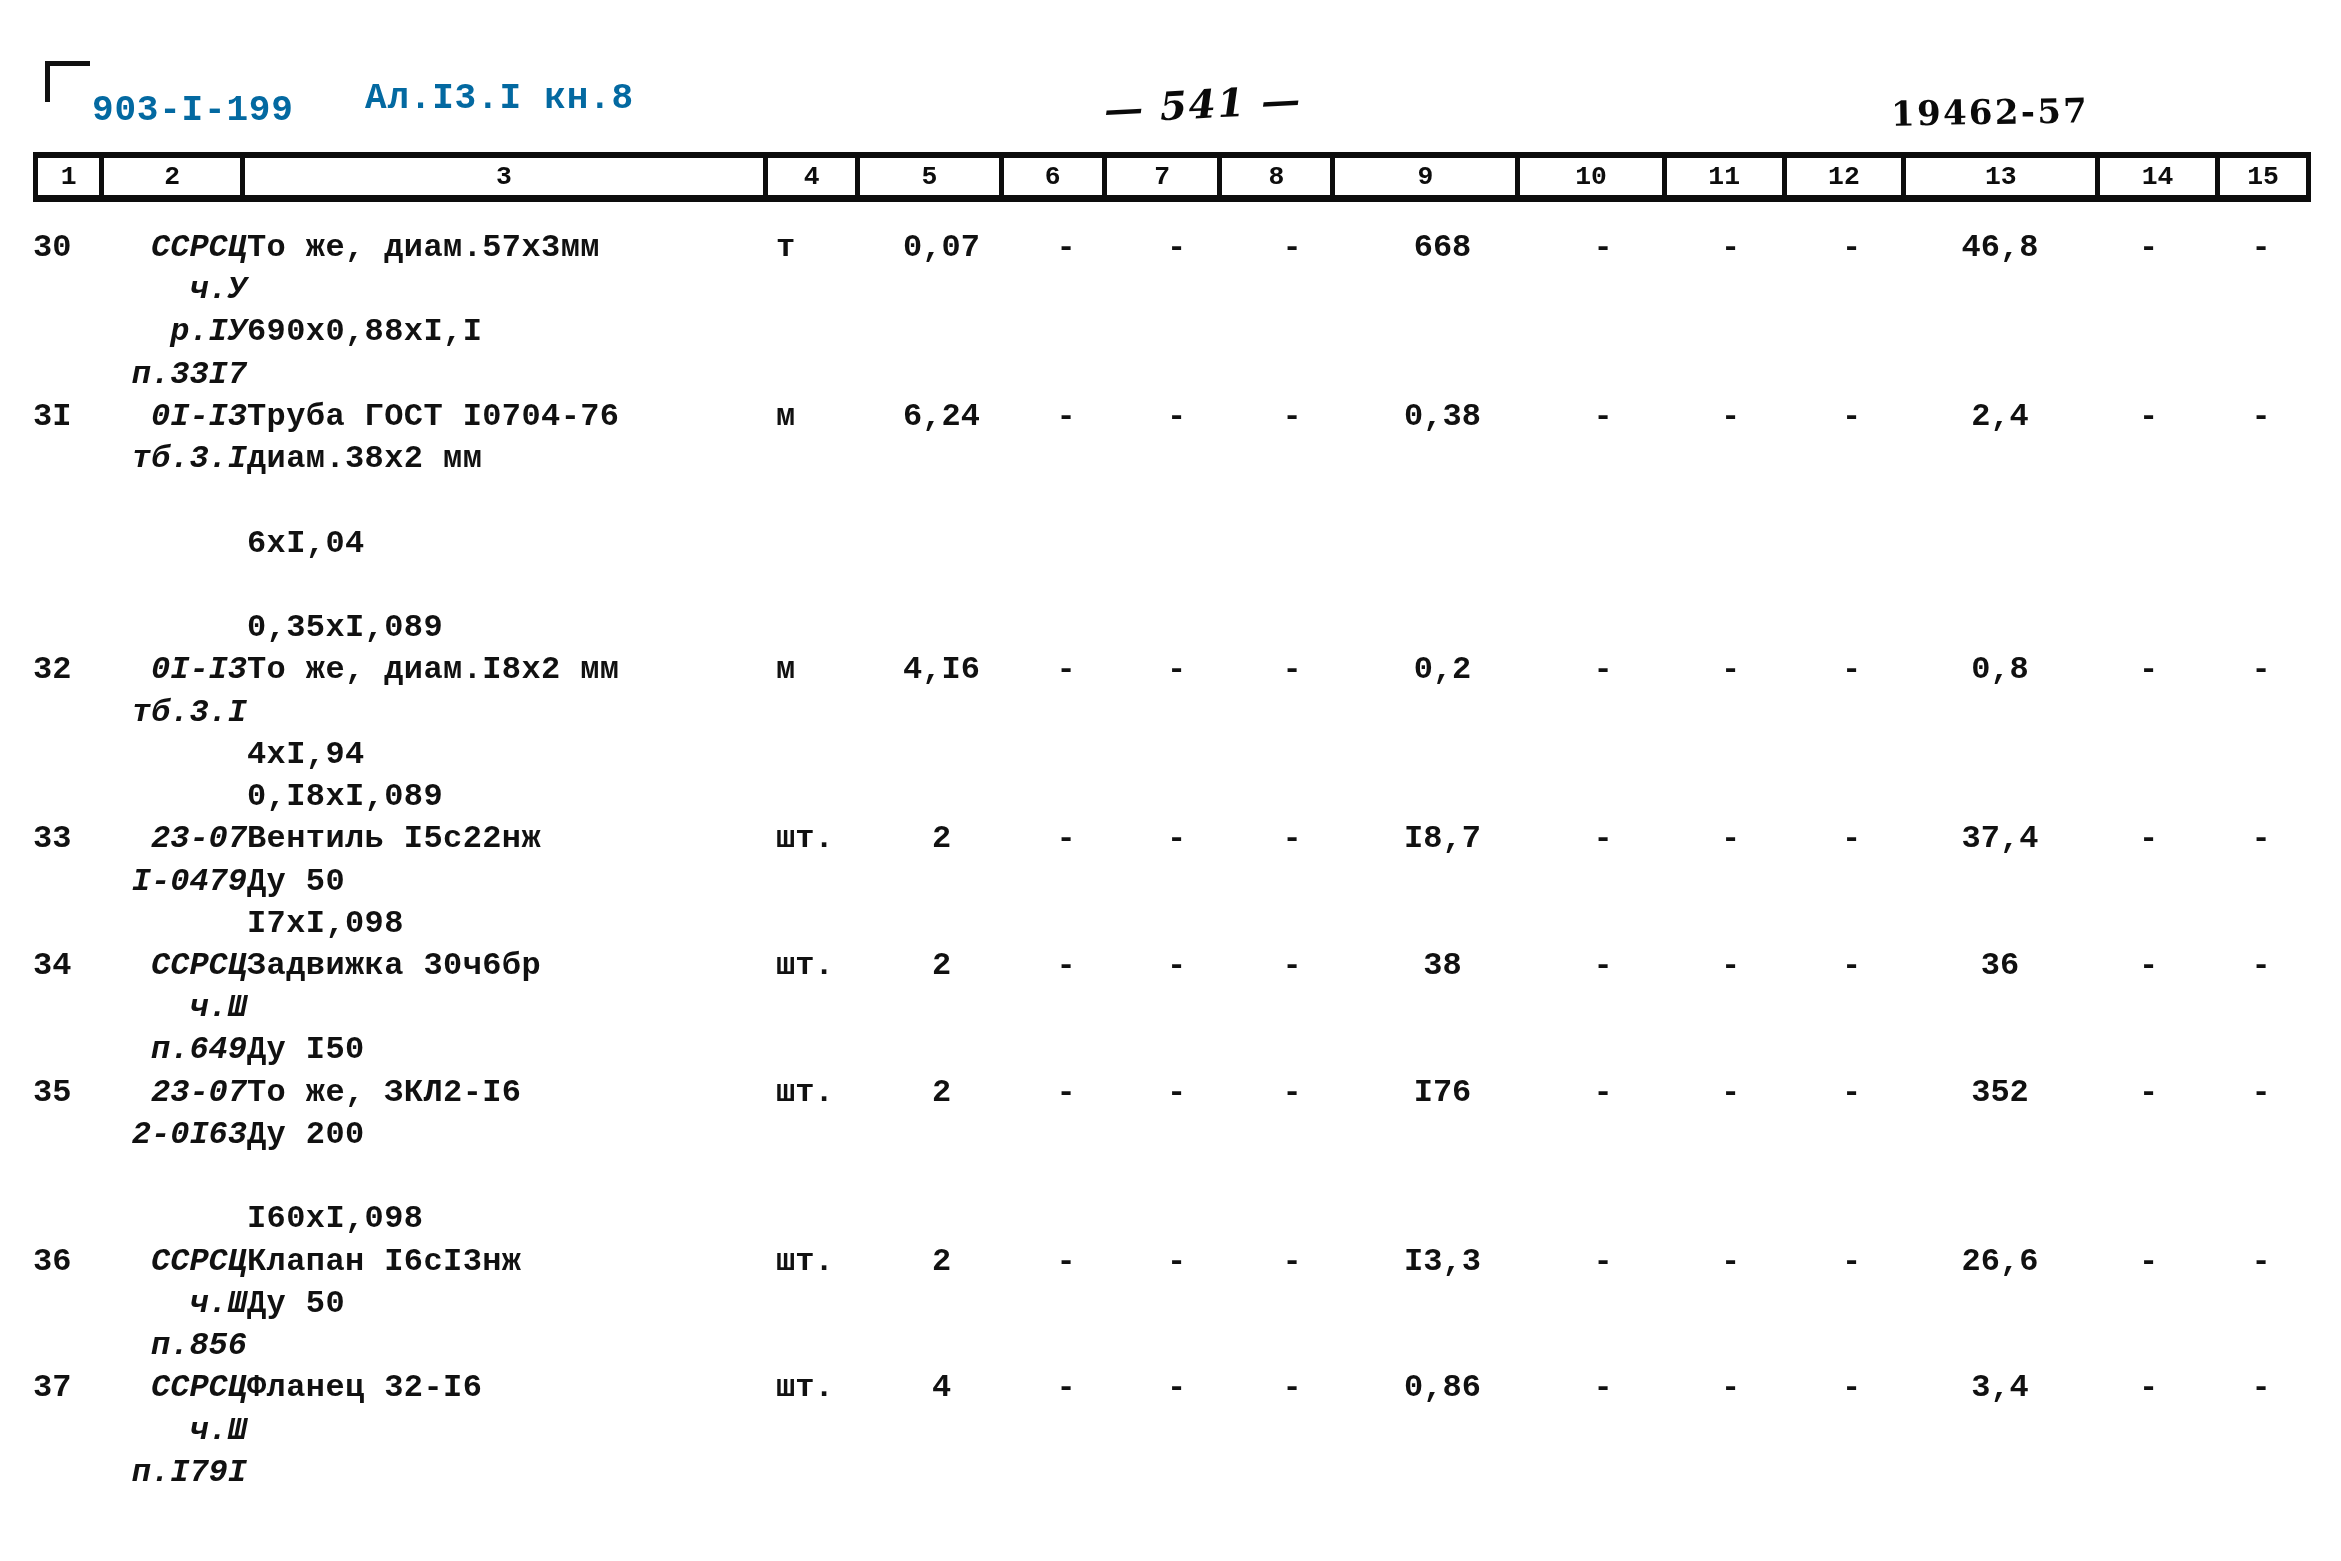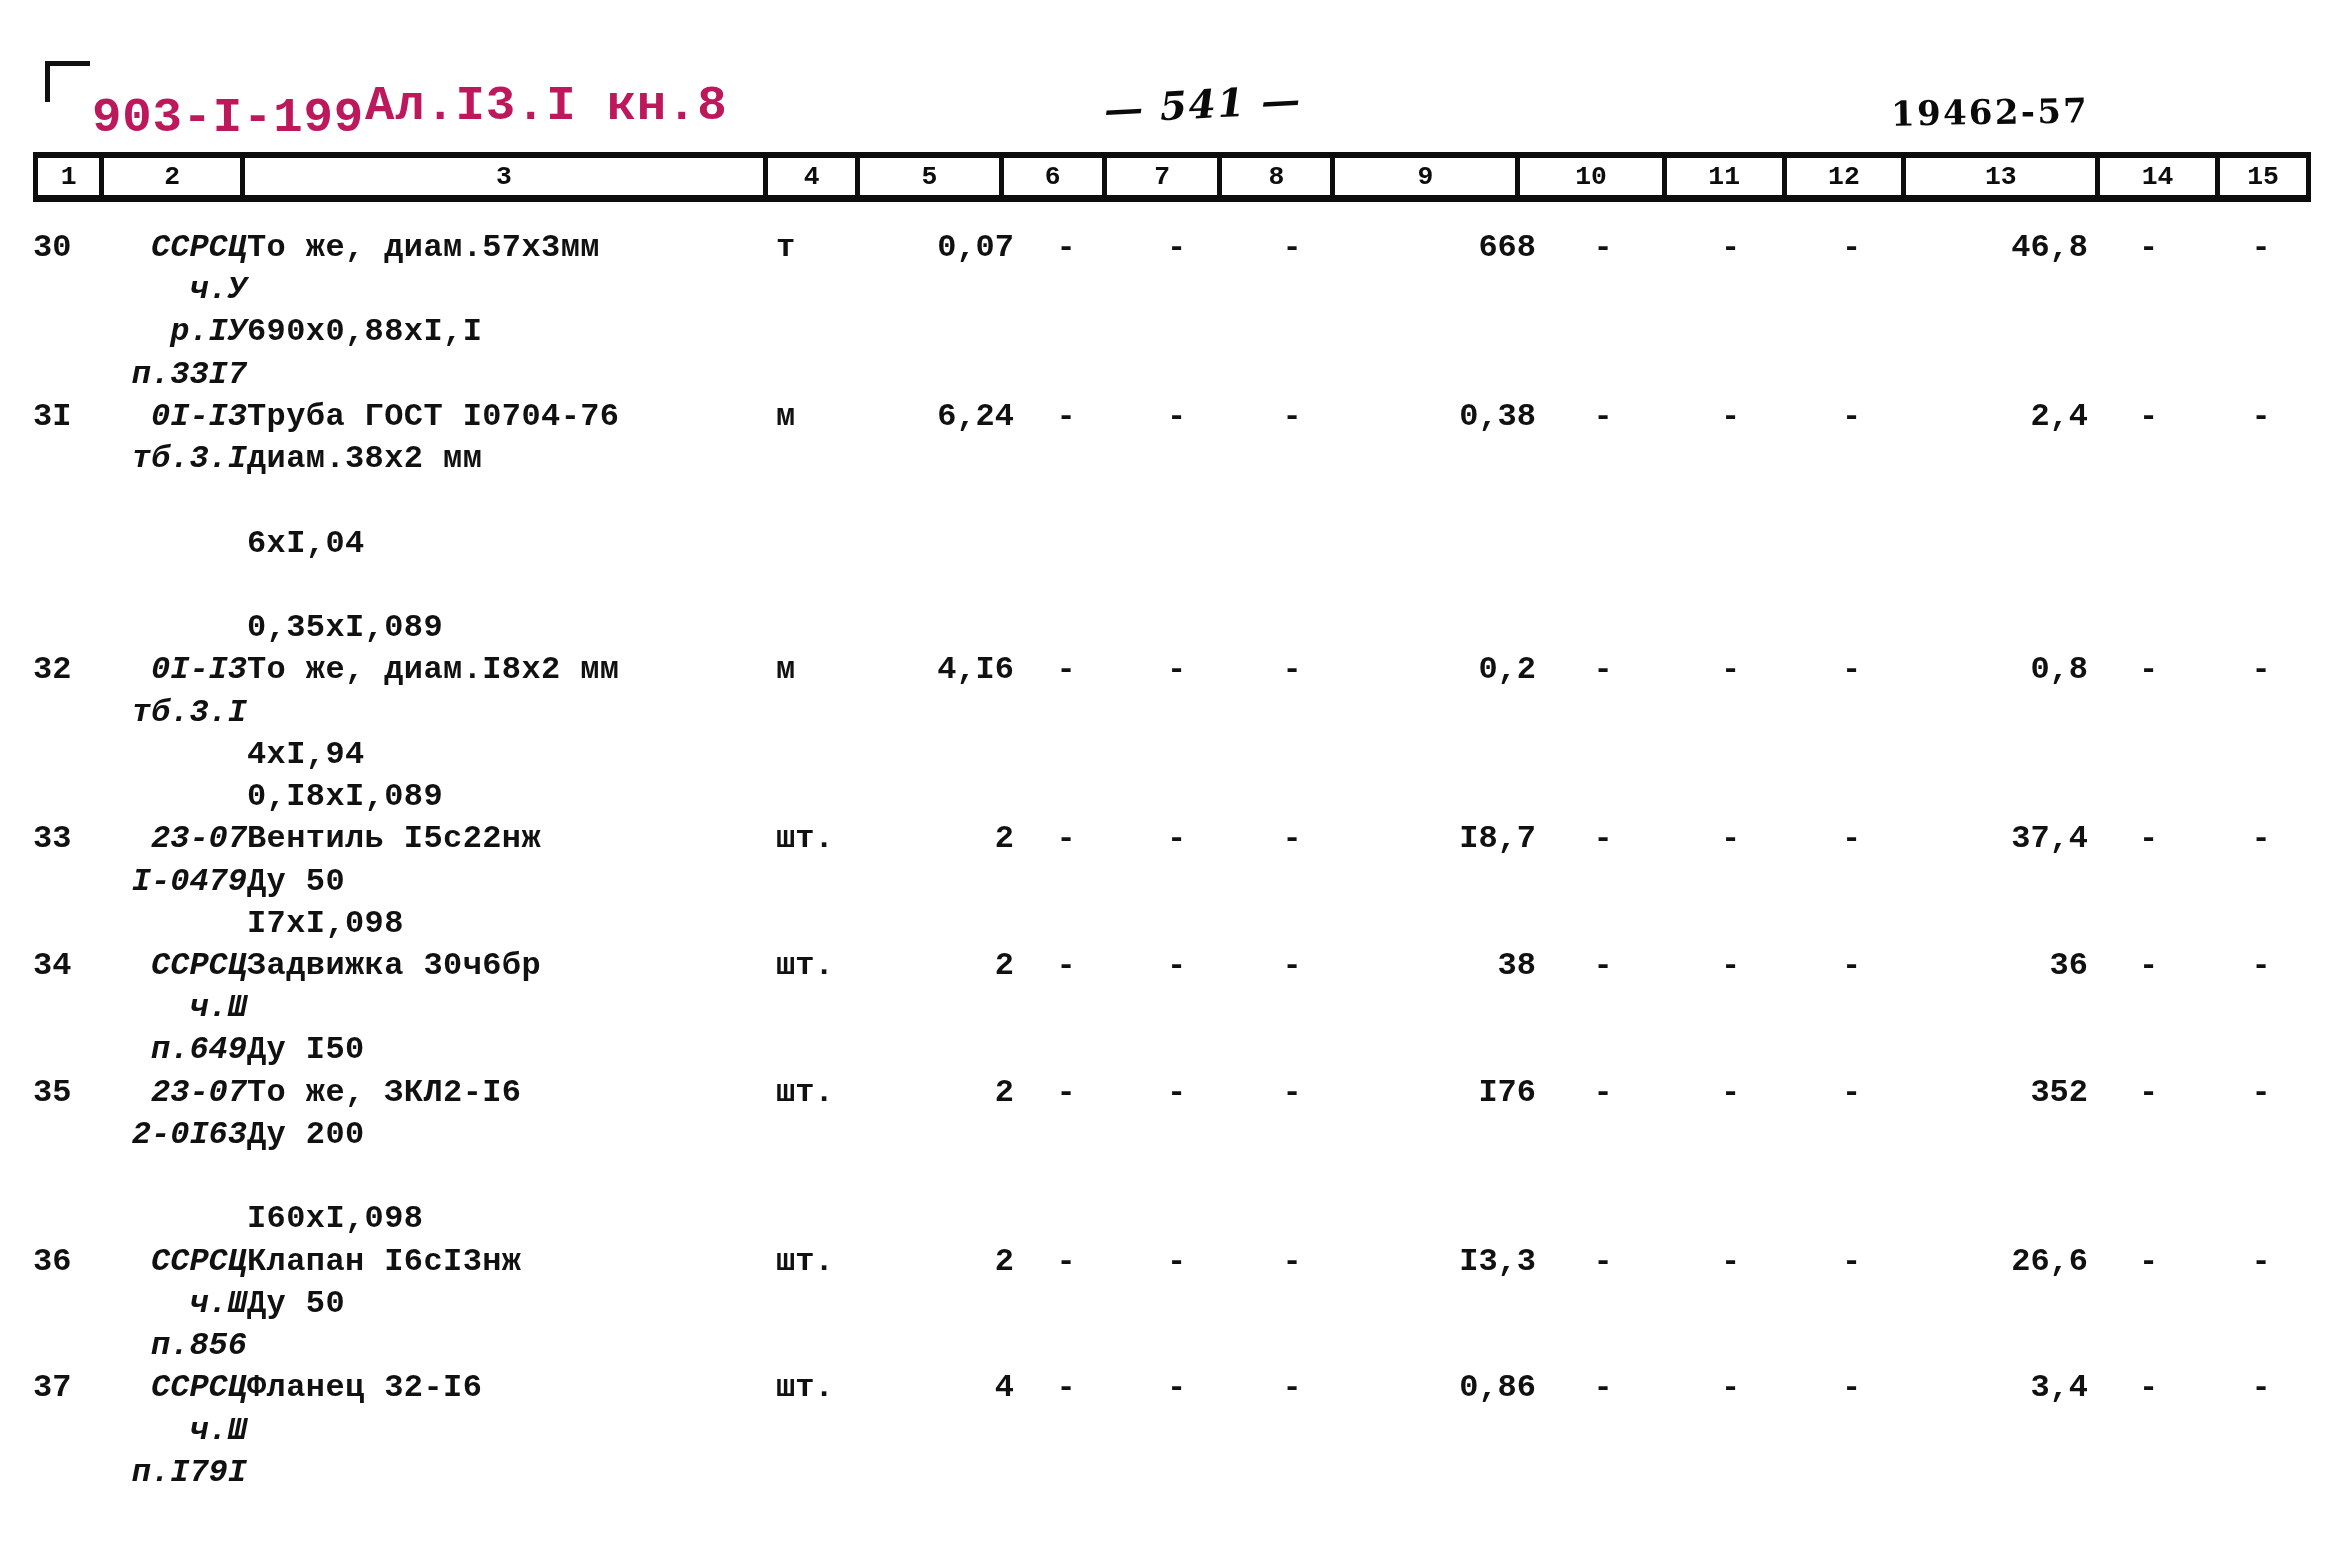--- a/index.html
+++ b/index.html
@@ -20,25 +20,25 @@
   
   #header-row {
     position: absolute;
     left: 0; top: 54px;
     width: 2342px;
     height: 70px;
   }
   .hdr-text {
     position: absolute;
     font-family: "Liberation Mono", "DejaVu Sans Mono", monospace;
-    font-size: 49px;
+    font-size: 36px;
     font-weight: 700;
     letter-spacing: 0.8px;
     white-space: nowrap;
-    color: #be185d;
+    color: #0369a1;
   }
   #doc-code { left: 92px; top: 36px; }
   #album-ref { left: 365px; top: 24px; }
 
   
   #corner-bracket {
     position: absolute;
     left: 45px; top: 61px;
     width: 40px; height: 36px;
     border-left: 5.4px solid #111;
@@ -116,21 +116,21 @@
     color: #111;
     line-height: 1.32;
     white-space: pre-line;
   }
   tr.data-row > td { padding-bottom: 36px; }
 
   .c-no      { text-align: left;   padding-left: 6.2px; }
   .c-just    { text-align: right;   padding-left: 4.7px; font-style: italic; }
   .c-name    { text-align: left;   padding-left: 22px; letter-spacing: 0.4px;}
   .c-unit    { text-align: left;   padding-left: 23px; font-size: 29.5px;}
-  .c-num     { text-align: right;   }
+  .c-num     { text-align: center;   }
   .c-dash    { text-align: center; }
 
   
   col.w1  { width: 72px; }
   col.w2  { width: 142px; }
   col.w3  { width: 529px; }
   col.w4  { width: 93px; }
   col.w5  { width: 145px; }
   col.w6  { width: 104px; }
   col.w7  { width: 117px; }

